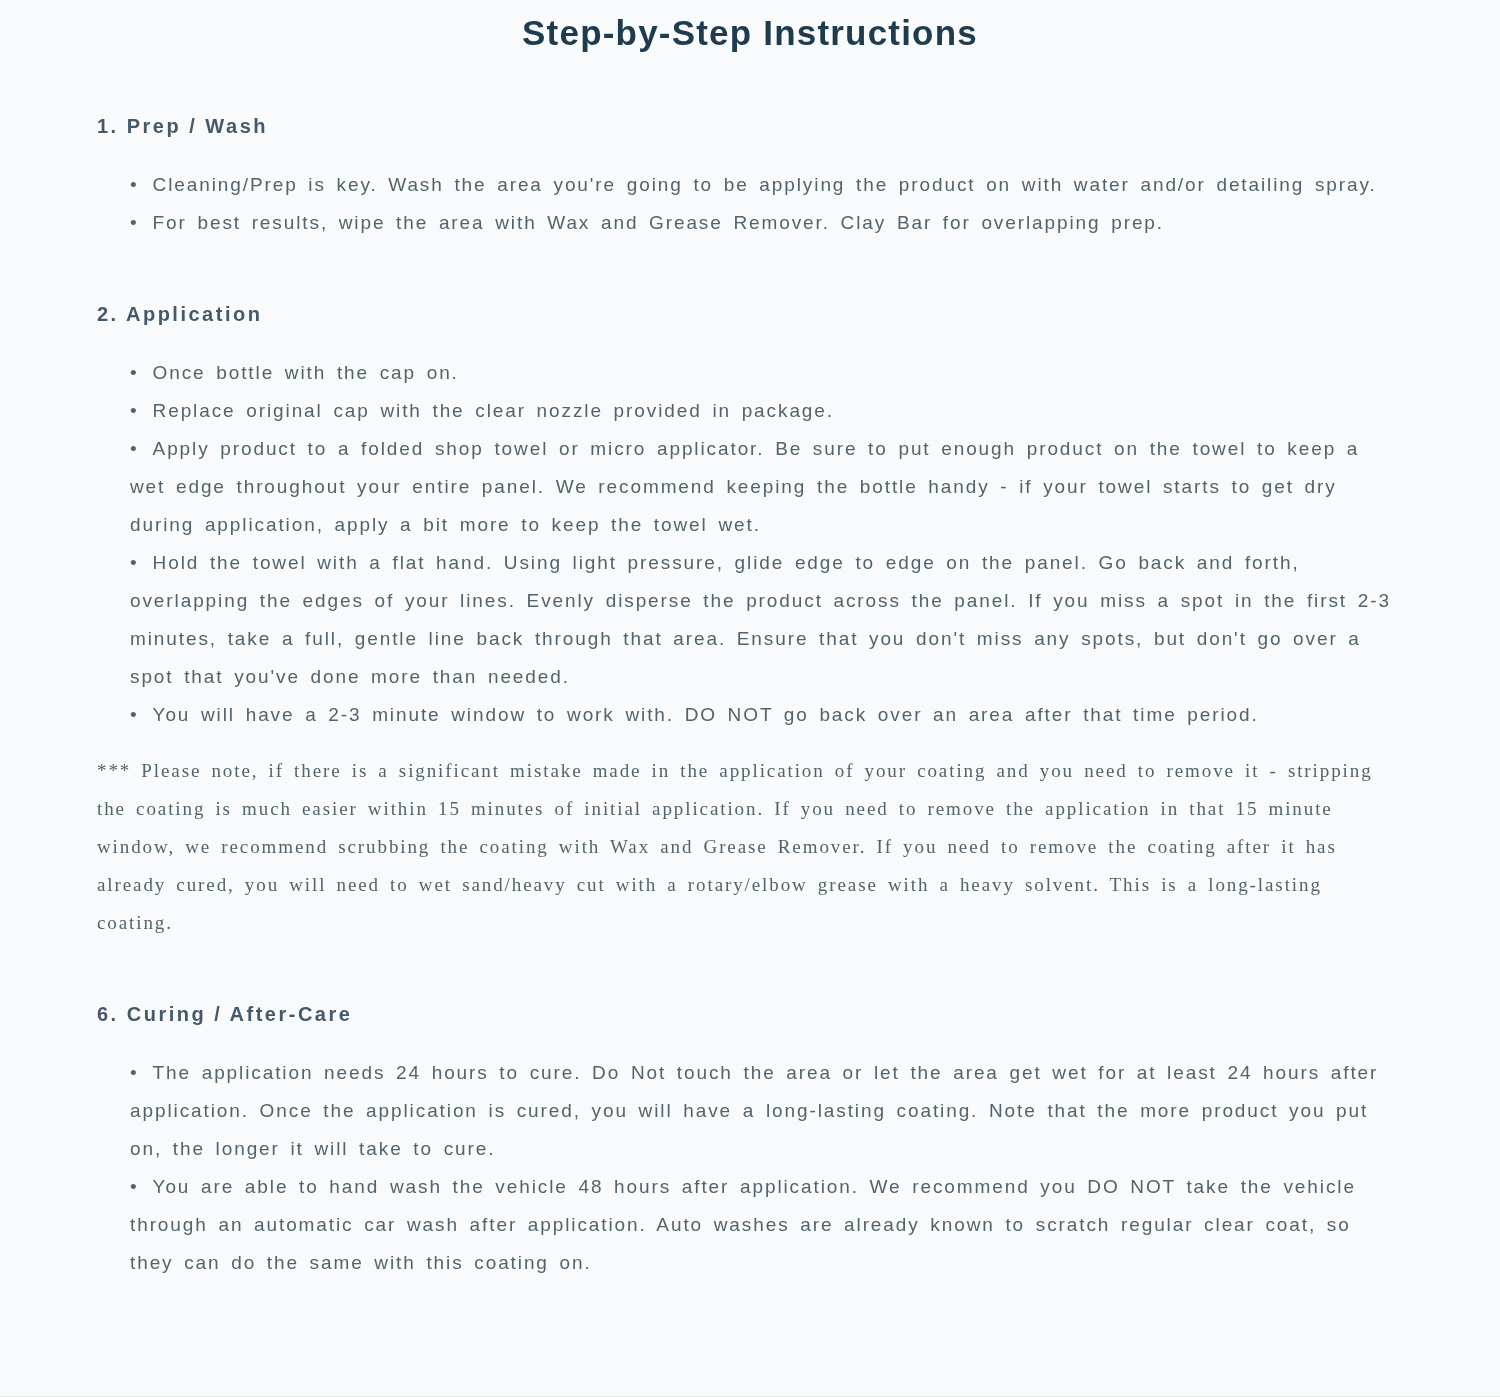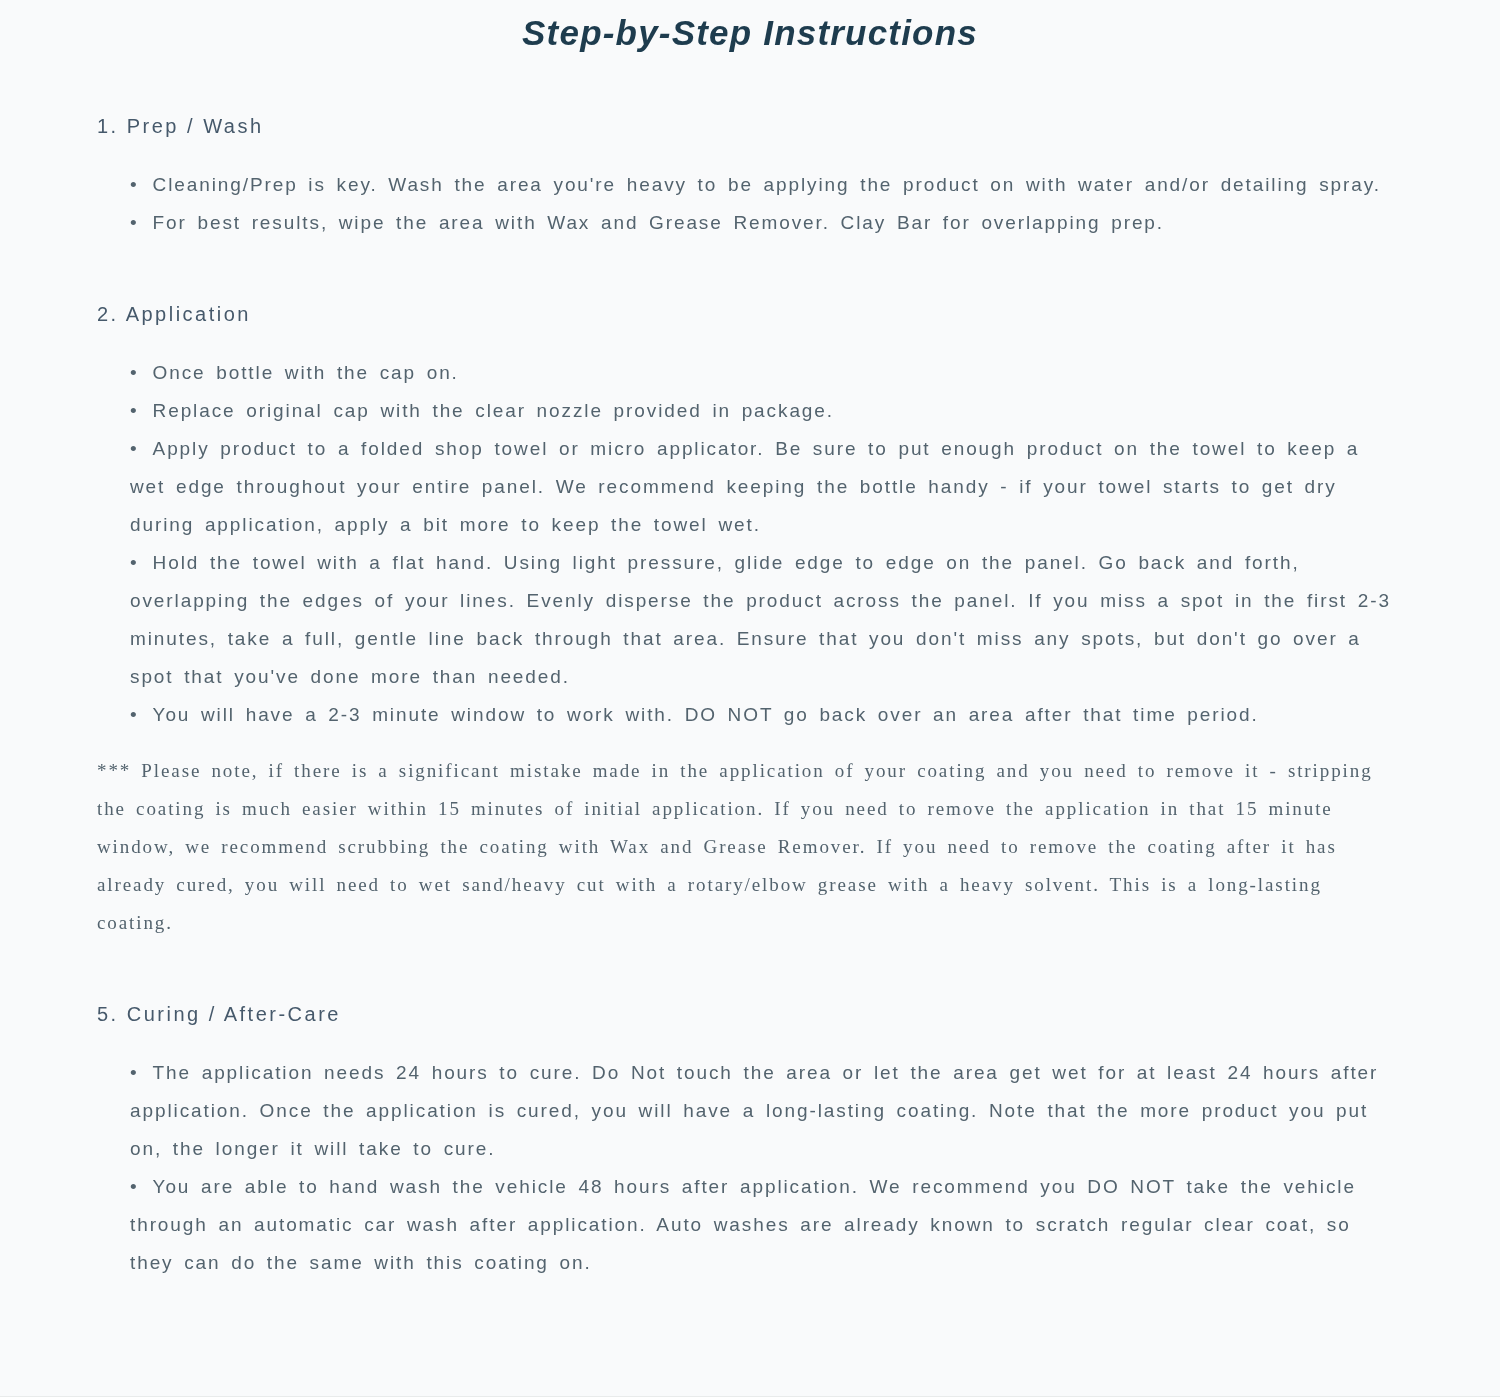--- a/index.html
+++ b/index.html
@@ -19,26 +19,25 @@
     padding: 12px 97px 26px 97px;
   }
   .page-title {
     margin: 0;
     text-align: center;
     font-size: 35px;
     font-weight: 700;
     line-height: 42px;
     letter-spacing: 1.2px;
     color: var(--title, #1e3c4e);
-    font-style: italic;
   }
   .section-heading {
     margin: 58px 0 0 0;
     font-size: 20px;
-    font-weight: 400;
+    font-weight: 700;
     line-height: 28px;
     letter-spacing: 2.5px;
     color: var(--heading, #46596b);
   }
   .bullet-list {
     list-style: none;
     margin: 26px 0 0 0;
     padding: 0 0 0 33px;
   }
   .bullet-list li,
@@ -62,38 +61,38 @@
 </head>
 <body>
 
 <div class="content">
 
   <h1 class="page-title">Step-by-Step Instructions</h1>
 
   <section>
     <h2 class="section-heading">1. Prep / Wash</h2>
     <ul class="bullet-list">
-      <li><span class="bullet">•</span><span>Cleaning/Prep is key. Wash the area you're heavy to be applying the product on with water and/or detailing spray.</span></li>
+      <li><span class="bullet">•</span><span>Cleaning/Prep is key. Wash the area you're going to be applying the product on with water and/or detailing spray.</span></li>
       <li><span class="bullet">•</span><span>For best results, wipe the area with Wax and Grease Remover. Clay Bar for overlapping prep.</span></li>
     </ul>
   </section>
 
   <section>
     <h2 class="section-heading">2. Application</h2>
     <ul class="bullet-list">
       <li><span class="bullet">•</span><span>Once bottle with the cap on.</span></li>
       <li><span class="bullet">•</span><span>Replace original cap with the clear nozzle provided in package.</span></li>
       <li><span class="bullet">•</span><span>Apply product to a folded shop towel or micro applicator. Be sure to put enough product on the towel to keep a wet edge throughout your entire panel. We recommend keeping the bottle handy - if your towel starts to get dry during application, apply a bit more to keep the towel wet.</span></li>
       <li><span class="bullet">•</span><span>Hold the towel with a flat hand. Using light pressure, glide edge to edge on the panel. Go back and forth, overlapping the edges of your lines. Evenly disperse the product across the panel. If you miss a spot in the first 2-3 minutes, take a full, gentle line back through that area. Ensure that you don't miss any spots, but don't go over a spot that you've done more than needed.</span></li>
       <li><span class="bullet">•</span><span>You will have a 2-3 minute window to work with. DO NOT go back over an area after that time period.</span></li>
     </ul>
     <p class="note">*** Please note, if there is a significant mistake made in the application of your coating and you need to remove it - stripping the coating is much easier within 15 minutes of initial application. If you need to remove the application in that 15 minute window, we recommend scrubbing the coating with Wax and Grease Remover. If you need to remove the coating after it has already cured, you will need to wet sand/heavy cut with a rotary/elbow grease with a heavy solvent. This is a long-lasting coating.</p>
   </section>
 
   <section>
-    <h2 class="section-heading">5. Curing / After-Care</h2>
+    <h2 class="section-heading">6. Curing / After-Care</h2>
     <ul class="bullet-list">
       <li><span class="bullet">•</span><span>The application needs 24 hours to cure. Do Not touch the area or let the area get wet for at least 24 hours after application. Once the application is cured, you will have a long-lasting coating. Note that the more product you put on, the longer it will take to cure.</span></li>
       <li><span class="bullet">•</span><span>You are able to hand wash the vehicle 48 hours after application. We recommend you DO NOT take the vehicle through an automatic car wash after application. Auto washes are already known to scratch regular clear coat, so they can do the same with this coating on.</span></li>
     </ul>
   </section>
 
 </div>
 
 </body></html>

